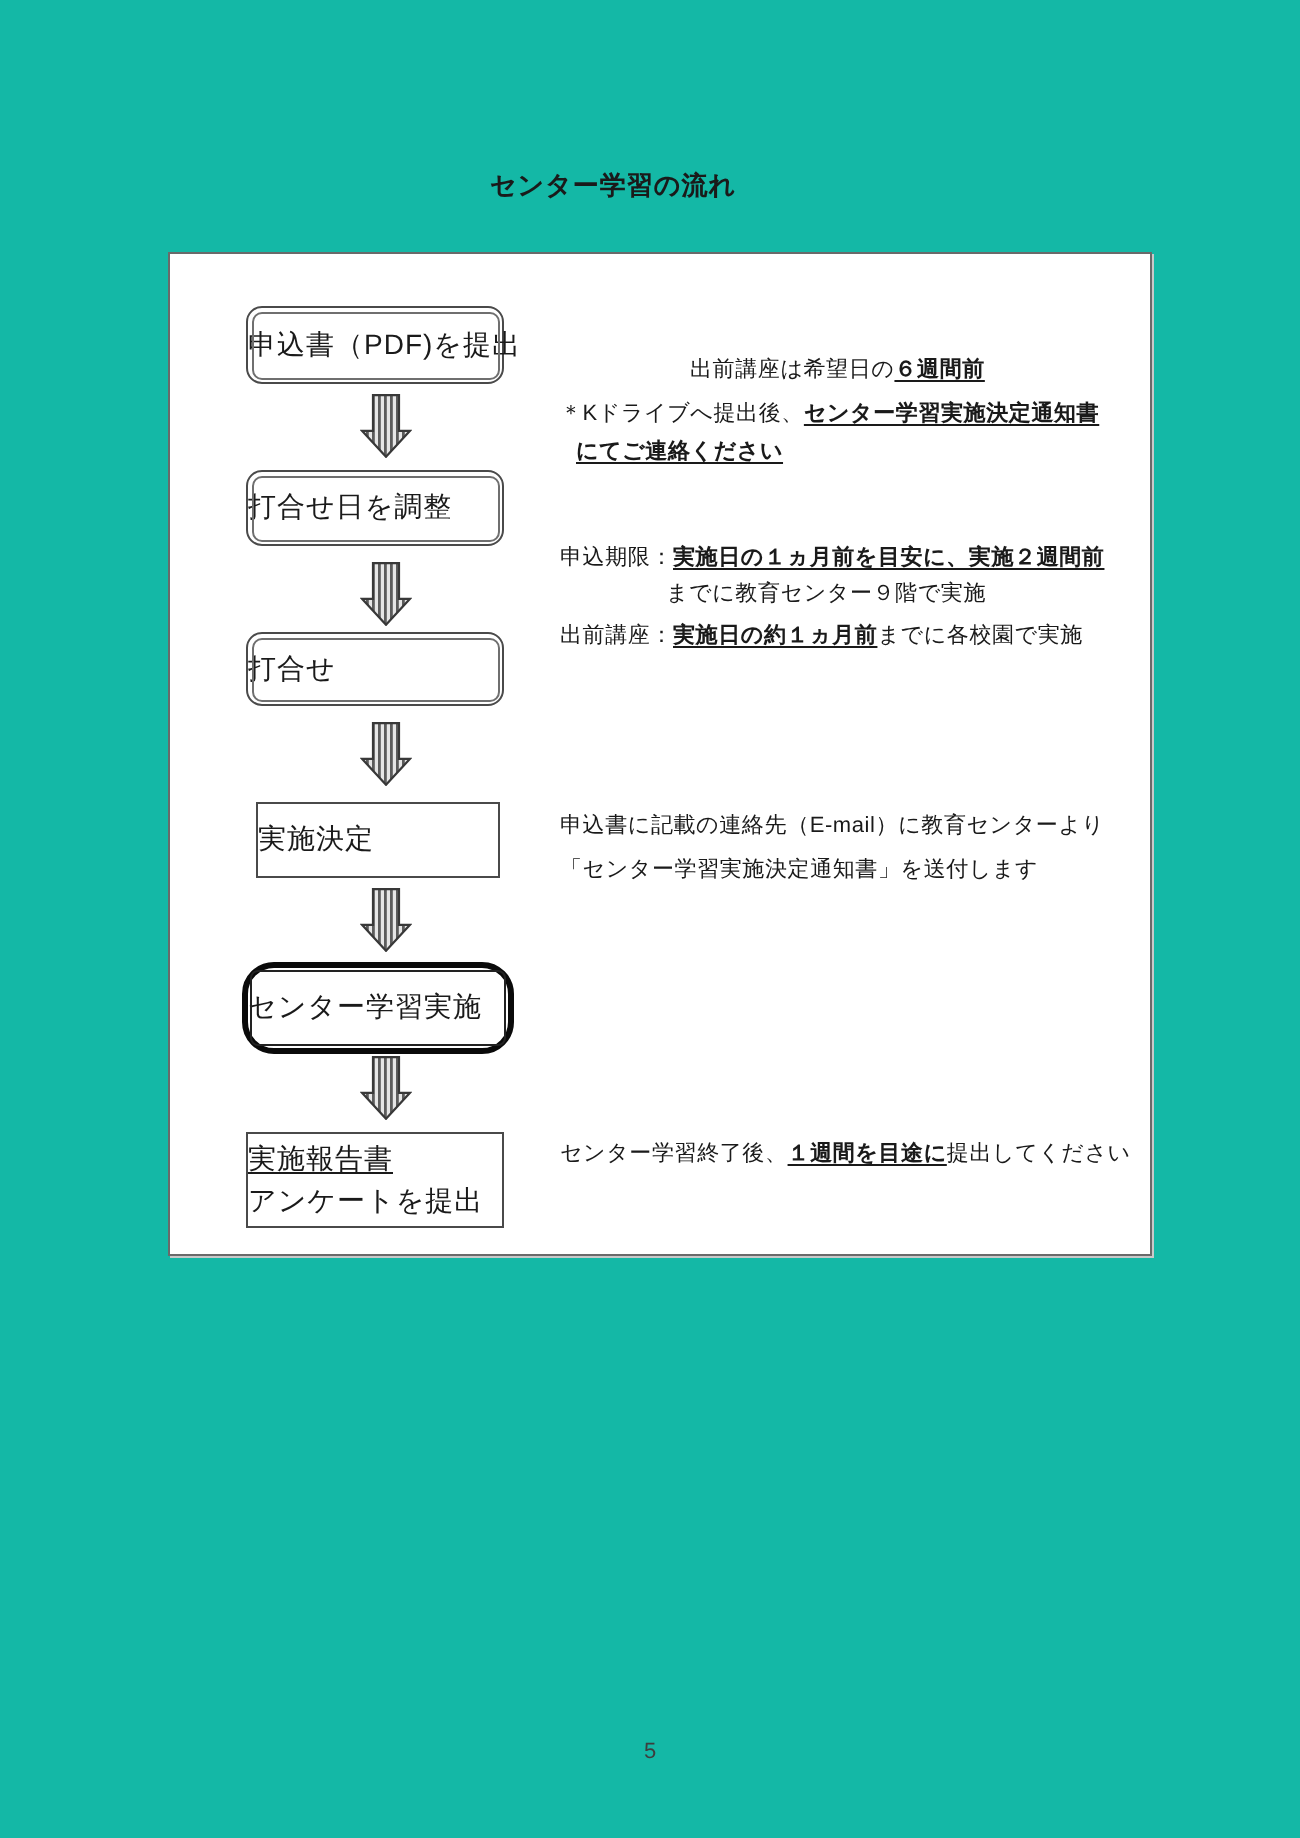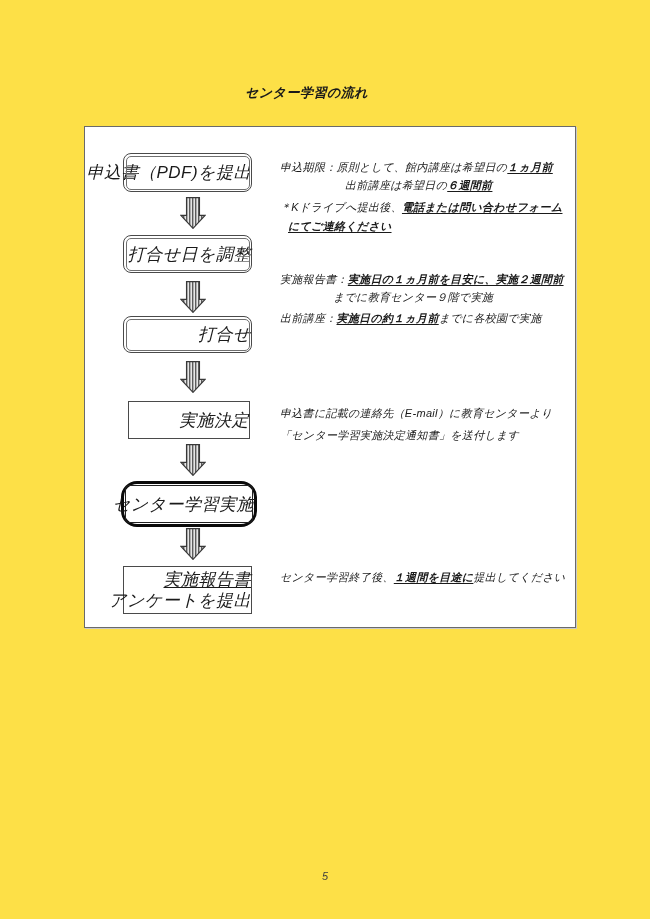--- a/index.html
+++ b/index.html
@@ -1,32 +1,32 @@
 <!DOCTYPE html>
 <html><head>
 <meta charset="utf-8">
 <style>
   html,body { margin:0; padding:0; background:#ffffff; }
   .page {
-    position:relative; width:650px; height:919px; background:#fde047;
+    position:relative; width:650px; height:919px; background:#14b8a6;
     font-family:"Liberation Sans","DejaVu Sans",sans-serif;
-    color:#1a1a1a; overflow:hidden;font-style:italic;
+    color:#1a1a1a; overflow:hidden;
   }
   .title {
     position:absolute; left:245px; top:84px;
     font-size:13px; font-weight:bold; letter-spacing:0.5px; white-space:nowrap;
   }
   .frame {
     position:absolute; left:84px; top:126px; width:490px; height:500px;
     border:1px solid #6a6a6a; box-shadow:1px 1px 0 #c9c9c9; background:#fff;
   }
   .box {
     position:absolute; background:#fff; display:flex; flex-direction:column;
-    align-items:flex-end; justify-content:center;
-    font-size:17px; white-space:nowrap; letter-spacing:0.5px;
+    align-items:flex-start; justify-content:center;
+    font-size:14px; white-space:nowrap; letter-spacing:0.5px;
   }
   .box.rounded { border:1.5px solid #4a4a4a; border-radius:8px; }
   .box.rounded::after {
     content:""; position:absolute; inset:1.5px; border:1px solid #6f6f6f;
     border-radius:5px; pointer-events:none;
   }
   .box.thick { border:3px solid #0a0a0a; border-radius:16px; }
   .box.thick::after {
     content:""; position:absolute; inset:1px; border:1px solid #222;
     border-radius:4px; pointer-events:none;
@@ -102,27 +102,26 @@
 
   <svg class="flow-arrow" style="left:180px;top:528px" width="26" height="32" viewBox="0 0 26 32">
     <use href="#downArrowPath" fill="url(#arrowStripe)" stroke="#383838" stroke-width="1.1"></use>
   </svg>
 
   <div class="box plain" style="left:123px;top:566px;width:127px;height:46px">
     <div class="bline"><span class="u">実施報告書</span></div>
     <div class="bline"><span>アンケートを提出</span></div>
   </div>
 
-  <div class="note-line" style="left:280px;top:160px"><span>申込期限：原則として、館内講座は希望日の</span><span class="b u">１ヵ月前</span></div>
   <div class="note-line" style="left:345px;top:178px"><span>出前講座は希望日の</span><span class="b u">６週間前</span></div>
 
-  <div class="note-line" style="left:280px;top:200px"><span>＊Kドライブへ提出後、</span><span class="b u">電話または問い合わせフォーム</span></div>
+  <div class="note-line" style="left:280px;top:200px"><span>＊Kドライブへ提出後、</span><span class="b u">センター学習実施決定通知書</span></div>
   <div class="note-line" style="left:288px;top:219px"><span class="b u">にてご連絡ください</span></div>
 
-  <div class="note-line" style="left:280px;top:272px"><span>実施報告書：</span><span class="b u">実施日の１ヵ月前を目安に、実施２週間前</span></div>
+  <div class="note-line" style="left:280px;top:272px"><span>申込期限：</span><span class="b u">実施日の１ヵ月前を目安に、実施２週間前</span></div>
   <div class="note-line" style="left:333px;top:290px"><span>までに教育センター９階で実施</span></div>
   <div class="note-line" style="left:280px;top:311px"><span>出前講座：</span><span class="b u">実施日の約１ヵ月前</span><span>までに各校園で実施</span></div>
 
   <div class="note-line" style="left:280px;top:406px"><span>申込書に記載の連絡先（E-mail）に教育センターより</span></div>
   <div class="note-line" style="left:280px;top:428px"><span>「センター学習実施決定通知書」を送付します</span></div>
 
   <div class="note-line" style="left:280px;top:570px"><span>センター学習終了後、</span><span class="b u">１週間を目途に</span><span>提出してください</span></div>
 
   <div class="page-num">5</div>
 

